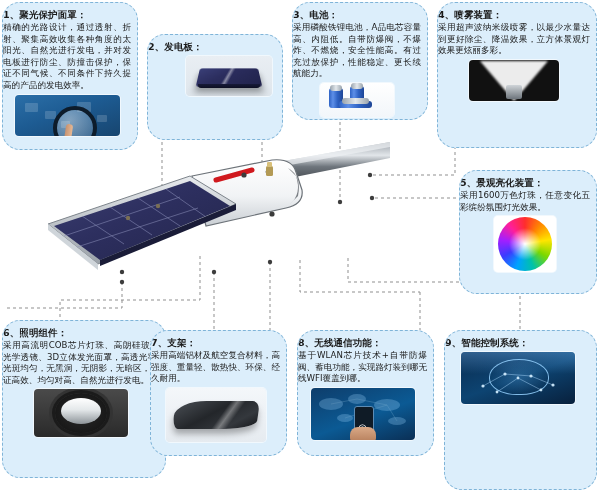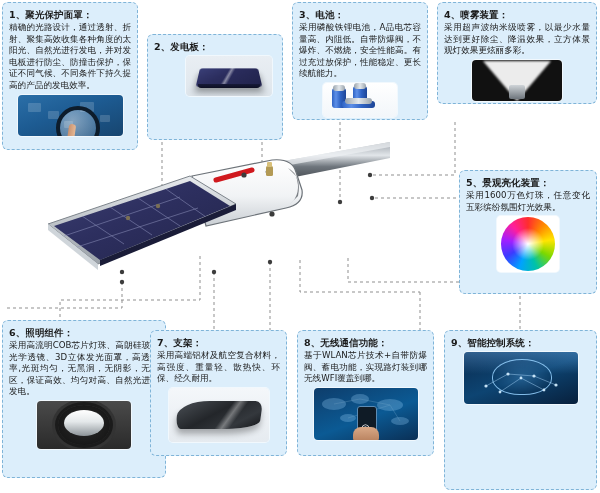--- a/index.html
+++ b/index.html
@@ -12,23 +12,23 @@
   #stage{position:absolute;left:0;top:0;width:600px;height:493px;}
 
   
   #connectors{position:absolute;left:0;top:0;width:600px;height:493px;}
 
   
   .card{
     position:absolute;
     background:#dceefb;
     border:1px dashed #7fb4d8;
-    border-radius:6px;
+    border-radius:18px;
     box-sizing:border-box;
-    padding:5px 6px 5px 6px;
+    padding:5px 6px 5px 0;
     overflow:hidden;
   }
   .card-title{
     font-size:9.5px;font-weight:bold;color:#1a1a1a;
     line-height:13px;margin:0 0 1px 0;letter-spacing:.1px;
   }
   .card-body{
     font-size:8.6px;color:#1a1a1a;line-height:11.6px;
     text-align:justify;letter-spacing:0px;
   }
@@ -278,21 +278,21 @@
   <div class="card" style="left:292px;top:2px;width:136px;height:118px;">
     <div class="card-title">3、电池：</div>
     <div class="card-body">采用磷酸铁锂电池，A品电芯容量高、内阻低。自带防爆阀，不爆炸、不燃烧，安全性能高。有过充过放保护，性能稳定、更长续航能力。</div>
     <div class="card-pic pic-battery" style="width:74px;height:34px;">
       <div class="cellb" style="left:12%;top:14%;width:19%;height:60%;"></div>
       <div class="cellb" style="left:40%;top:10%;width:19%;height:62%;"></div>
       <div class="cellb" style="left:26%;top:52%;width:44%;height:22%;border-radius:3px;"></div>
     </div>
   </div>
 
-  <div class="card" style="left:437px;top:2px;width:160px;height:102px;">
+  <div class="card" style="left:437px;top:2px;width:160px;height:146px;">
     <div class="card-title">4、喷雾装置：</div>
     <div class="card-body">采用超声波纳米级喷雾，以最少水量达到更好除尘、降温效果，立方体景观灯效果更炫丽多彩。</div>
     <div class="card-pic pic-spray" style="width:90px;height:41px;">
       <div class="sp-cone"></div>
       <div class="sp-base"></div>
     </div>
   </div>
 
   <div class="card" style="left:459px;top:170px;width:138px;height:124px;">
     <div class="card-title">5、景观亮化装置：</div>

